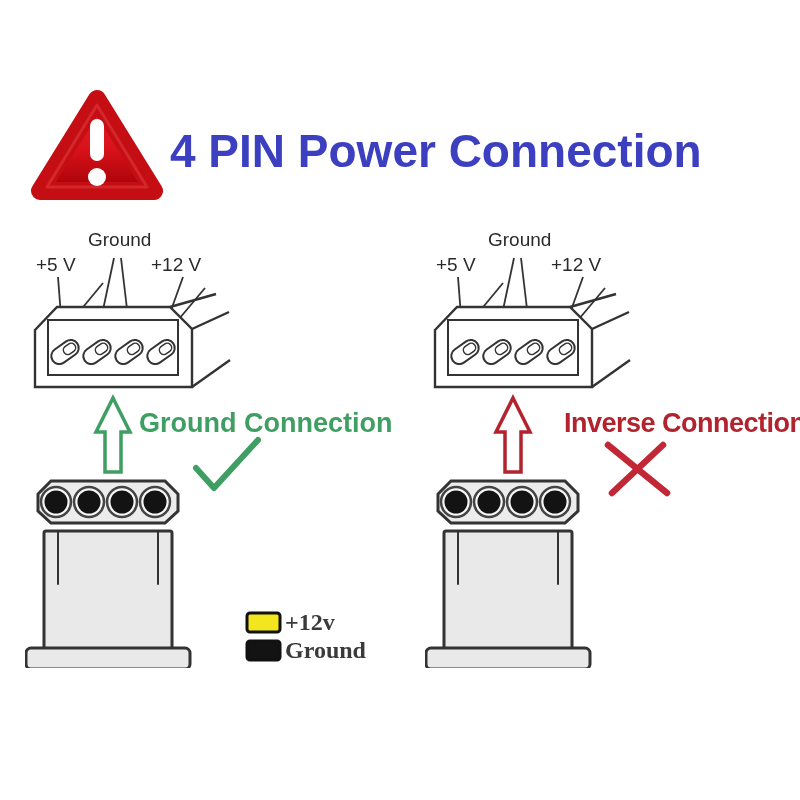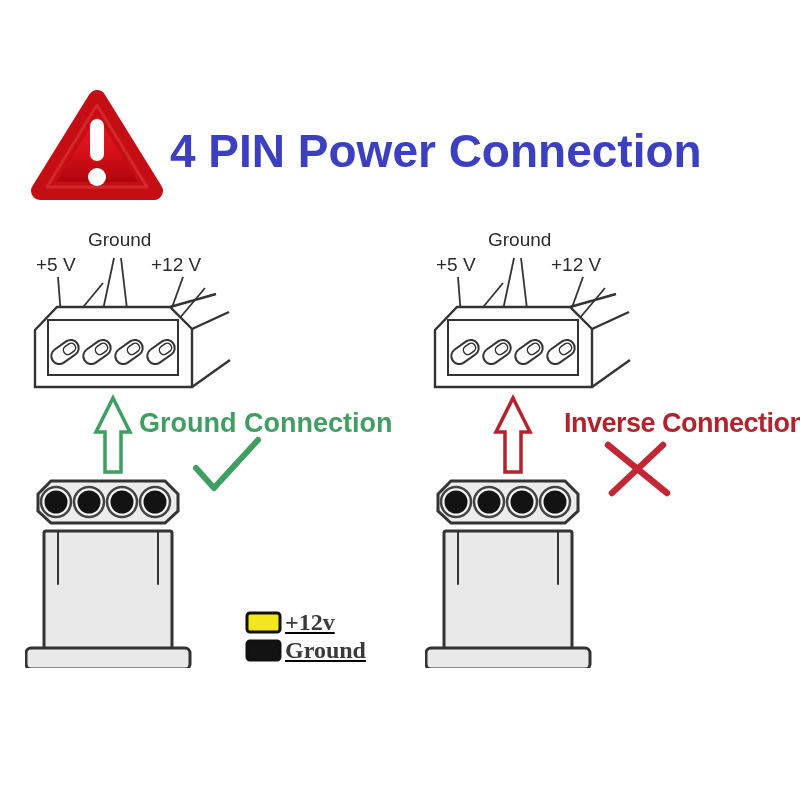--- a/index.html
+++ b/index.html
@@ -16,21 +16,21 @@
   .pin-label.ground{left:88px;top:229px;width:62px;text-align:center;}
   .pin-label.p5{left:36px;top:254px;}
   .pin-label.p12{left:151px;top:254px;text-align:right;}
 
   .conn-label{position:absolute;top:408px;font-size:27px;font-weight:bold;white-space:nowrap;}
   .conn-label.correct{left:139px;color:#3F9E62;}
   .conn-label.inverse{left:164px;color:#B3232E;letter-spacing:-0.5px;}
 
   .line-art{stroke:#333333;fill:none;}
   .legend{position:absolute;left:245px;top:611px;}
-  .legend-row{display:flex;align-items:flex-end;height:23px;margin-bottom:5px;text-decoration:underline;}
+  .legend-row{display:flex;align-items:flex-end;height:23px;margin-bottom:5px;}
   .legend-label{font-family:"Liberation Serif",serif;font-weight:bold;
                 font-size:24px;color:#3a3a3a;margin-left:3px;line-height:23px;}
 </style>
 </head>
 <body>
 
 <div class="canvas">
 
   <svg class="abs" style="left:30px;top:85px;" width="134" height="122" viewBox="0 0 134 122">
     <defs>

